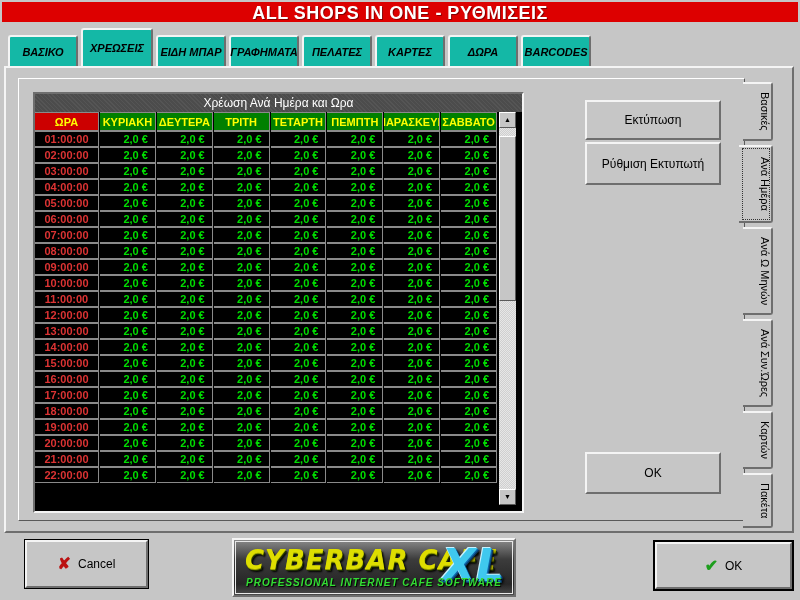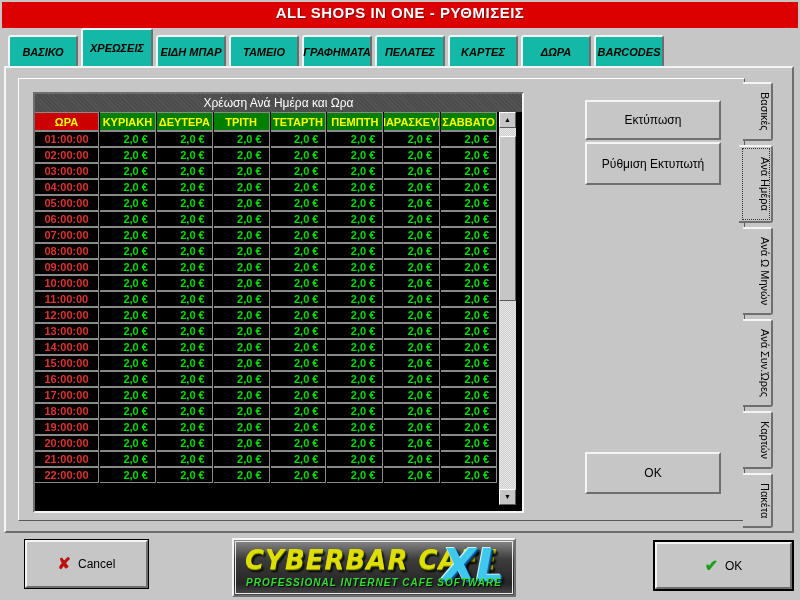--- a/index.html
+++ b/index.html
@@ -7,22 +7,22 @@
   body {
     position:relative; background:#c6c6c6;
     font-family:"Liberation Sans", sans-serif; color:#000;
   }
   
   .raised { border-top:2px solid #f4f4f4; border-left:2px solid #f4f4f4;
             border-right:2px solid #6e6e6e; border-bottom:2px solid #6e6e6e; }
   .raised-thin { border-top:1px solid #fff; border-left:1px solid #fff;
             border-right:1px solid #5a5a5a; border-bottom:1px solid #5a5a5a; }
   
-  #titlebar { position:absolute; left:2px; top:2px; width:796px; height:26px;
-    background:var(--titlebar-red,#dd0000); color:#fff; font-weight:bold; font-size:15px;
+  #titlebar { position:absolute; left:2px; top:2px; width:796px; height:20px;
+    background:var(--titlebar-red,#dd0000); color:#fff; font-weight:bold; font-size:18px;
     text-align:center; line-height:22px; letter-spacing:.5px;
     text-shadow:1px 1px 0 rgba(60,0,0,.55); }
   
   #tabstrip { position:absolute; left:8px; top:28px; height:38px; display:flex;
     align-items:flex-end; gap:3px; z-index:5; }
   .tab { width:70px; height:31px; background:#14b8a6; cursor:default;
     border-top:2px solid #f4f4f4; border-left:2px solid #f4f4f4; border-right:2px solid #6e6e6e;
     border-radius:3px 3px 0 0; font-size:11px; font-weight:bold; font-style:italic;
     display:flex; align-items:center; justify-content:center; white-space:nowrap; }
   .tab.active { height:38px; width:72px; position:relative; z-index:6; }
@@ -96,21 +96,20 @@
 </style>
 </head>
 <body>
 
 <div id="titlebar">ALL SHOPS IN ONE - ΡΥΘΜΙΣΕΙΣ</div>
 
 <div id="tabstrip">
     <div class="tab">ΒΑΣΙΚΟ</div>
     <div class="tab active">ΧΡΕΩΣΕΙΣ</div>
     <div class="tab">ΕΙΔΗ ΜΠΑΡ</div>
-    <div class="tab">ΤΑΜΕΙΟ</div>
     <div class="tab">ΓΡΑΦΗΜΑΤΑ</div>
     <div class="tab">ΠΕΛΑΤΕΣ</div>
     <div class="tab">ΚΑΡΤΕΣ</div>
     <div class="tab">ΔΩΡΑ</div>
     <div class="tab">BARCODES</div>
   </div>
 
 <div id="page" class="raised">
 
   <div id="inner-panel" class="raised-thin"></div>

